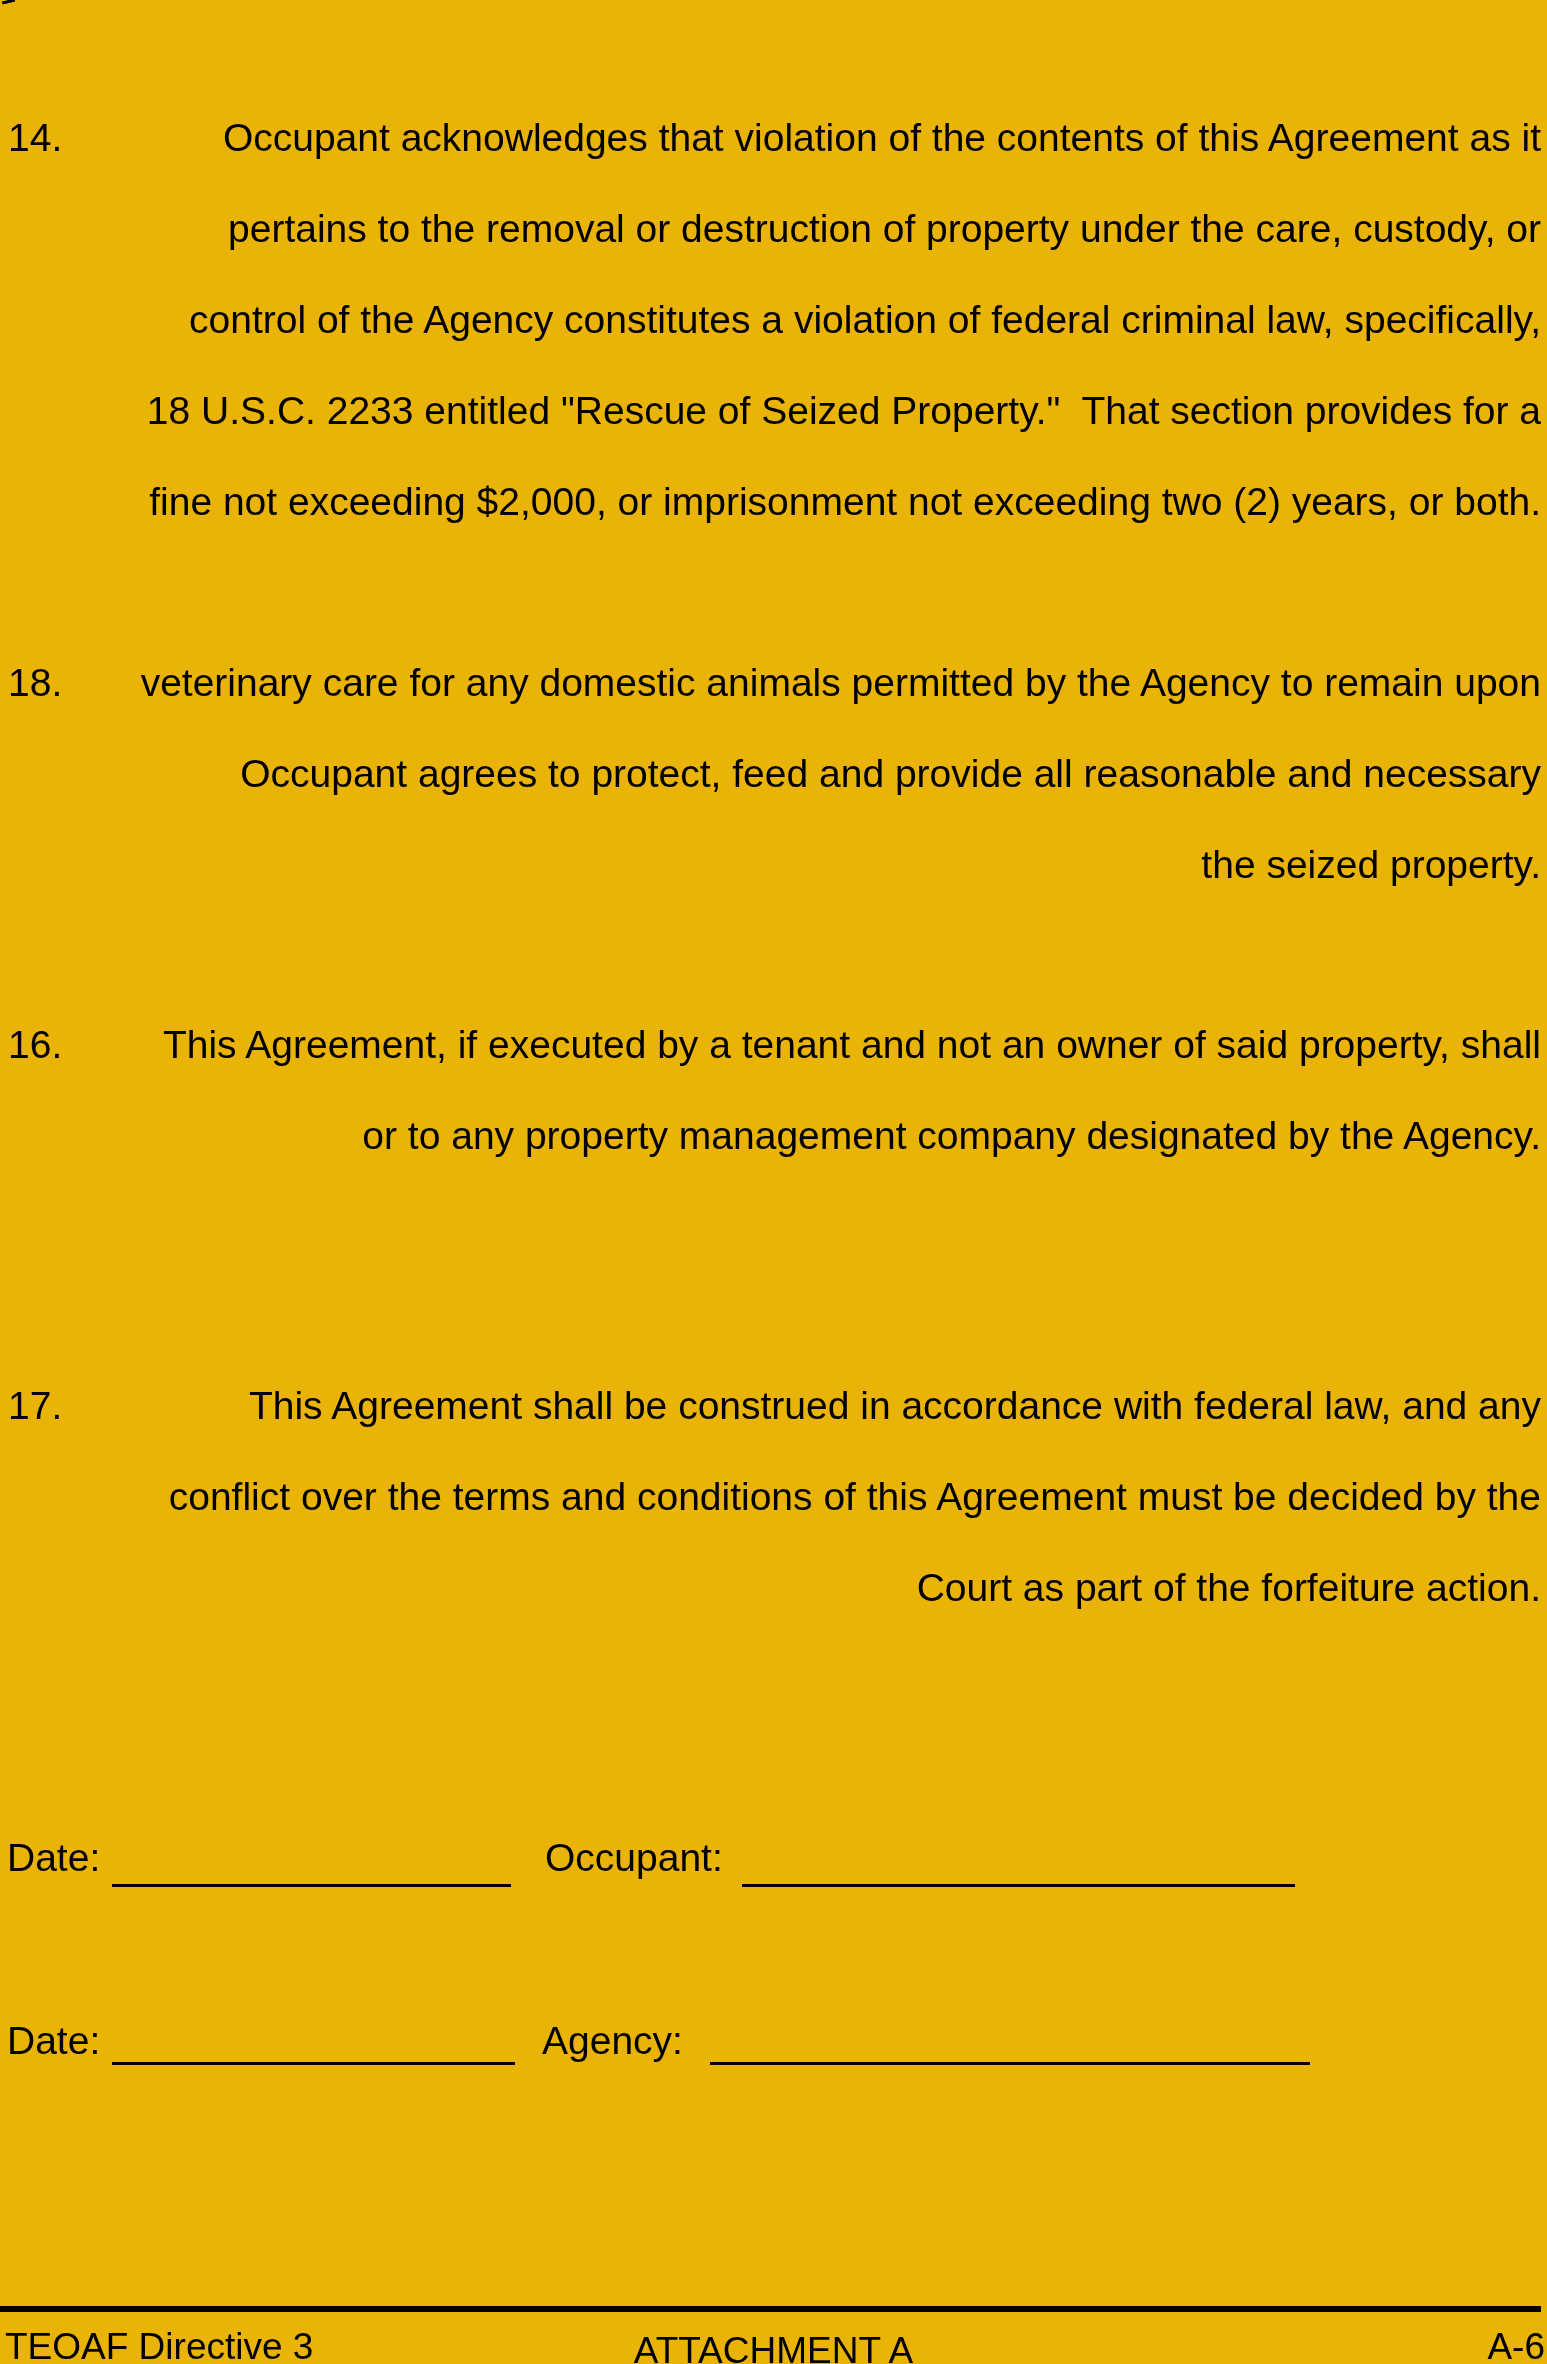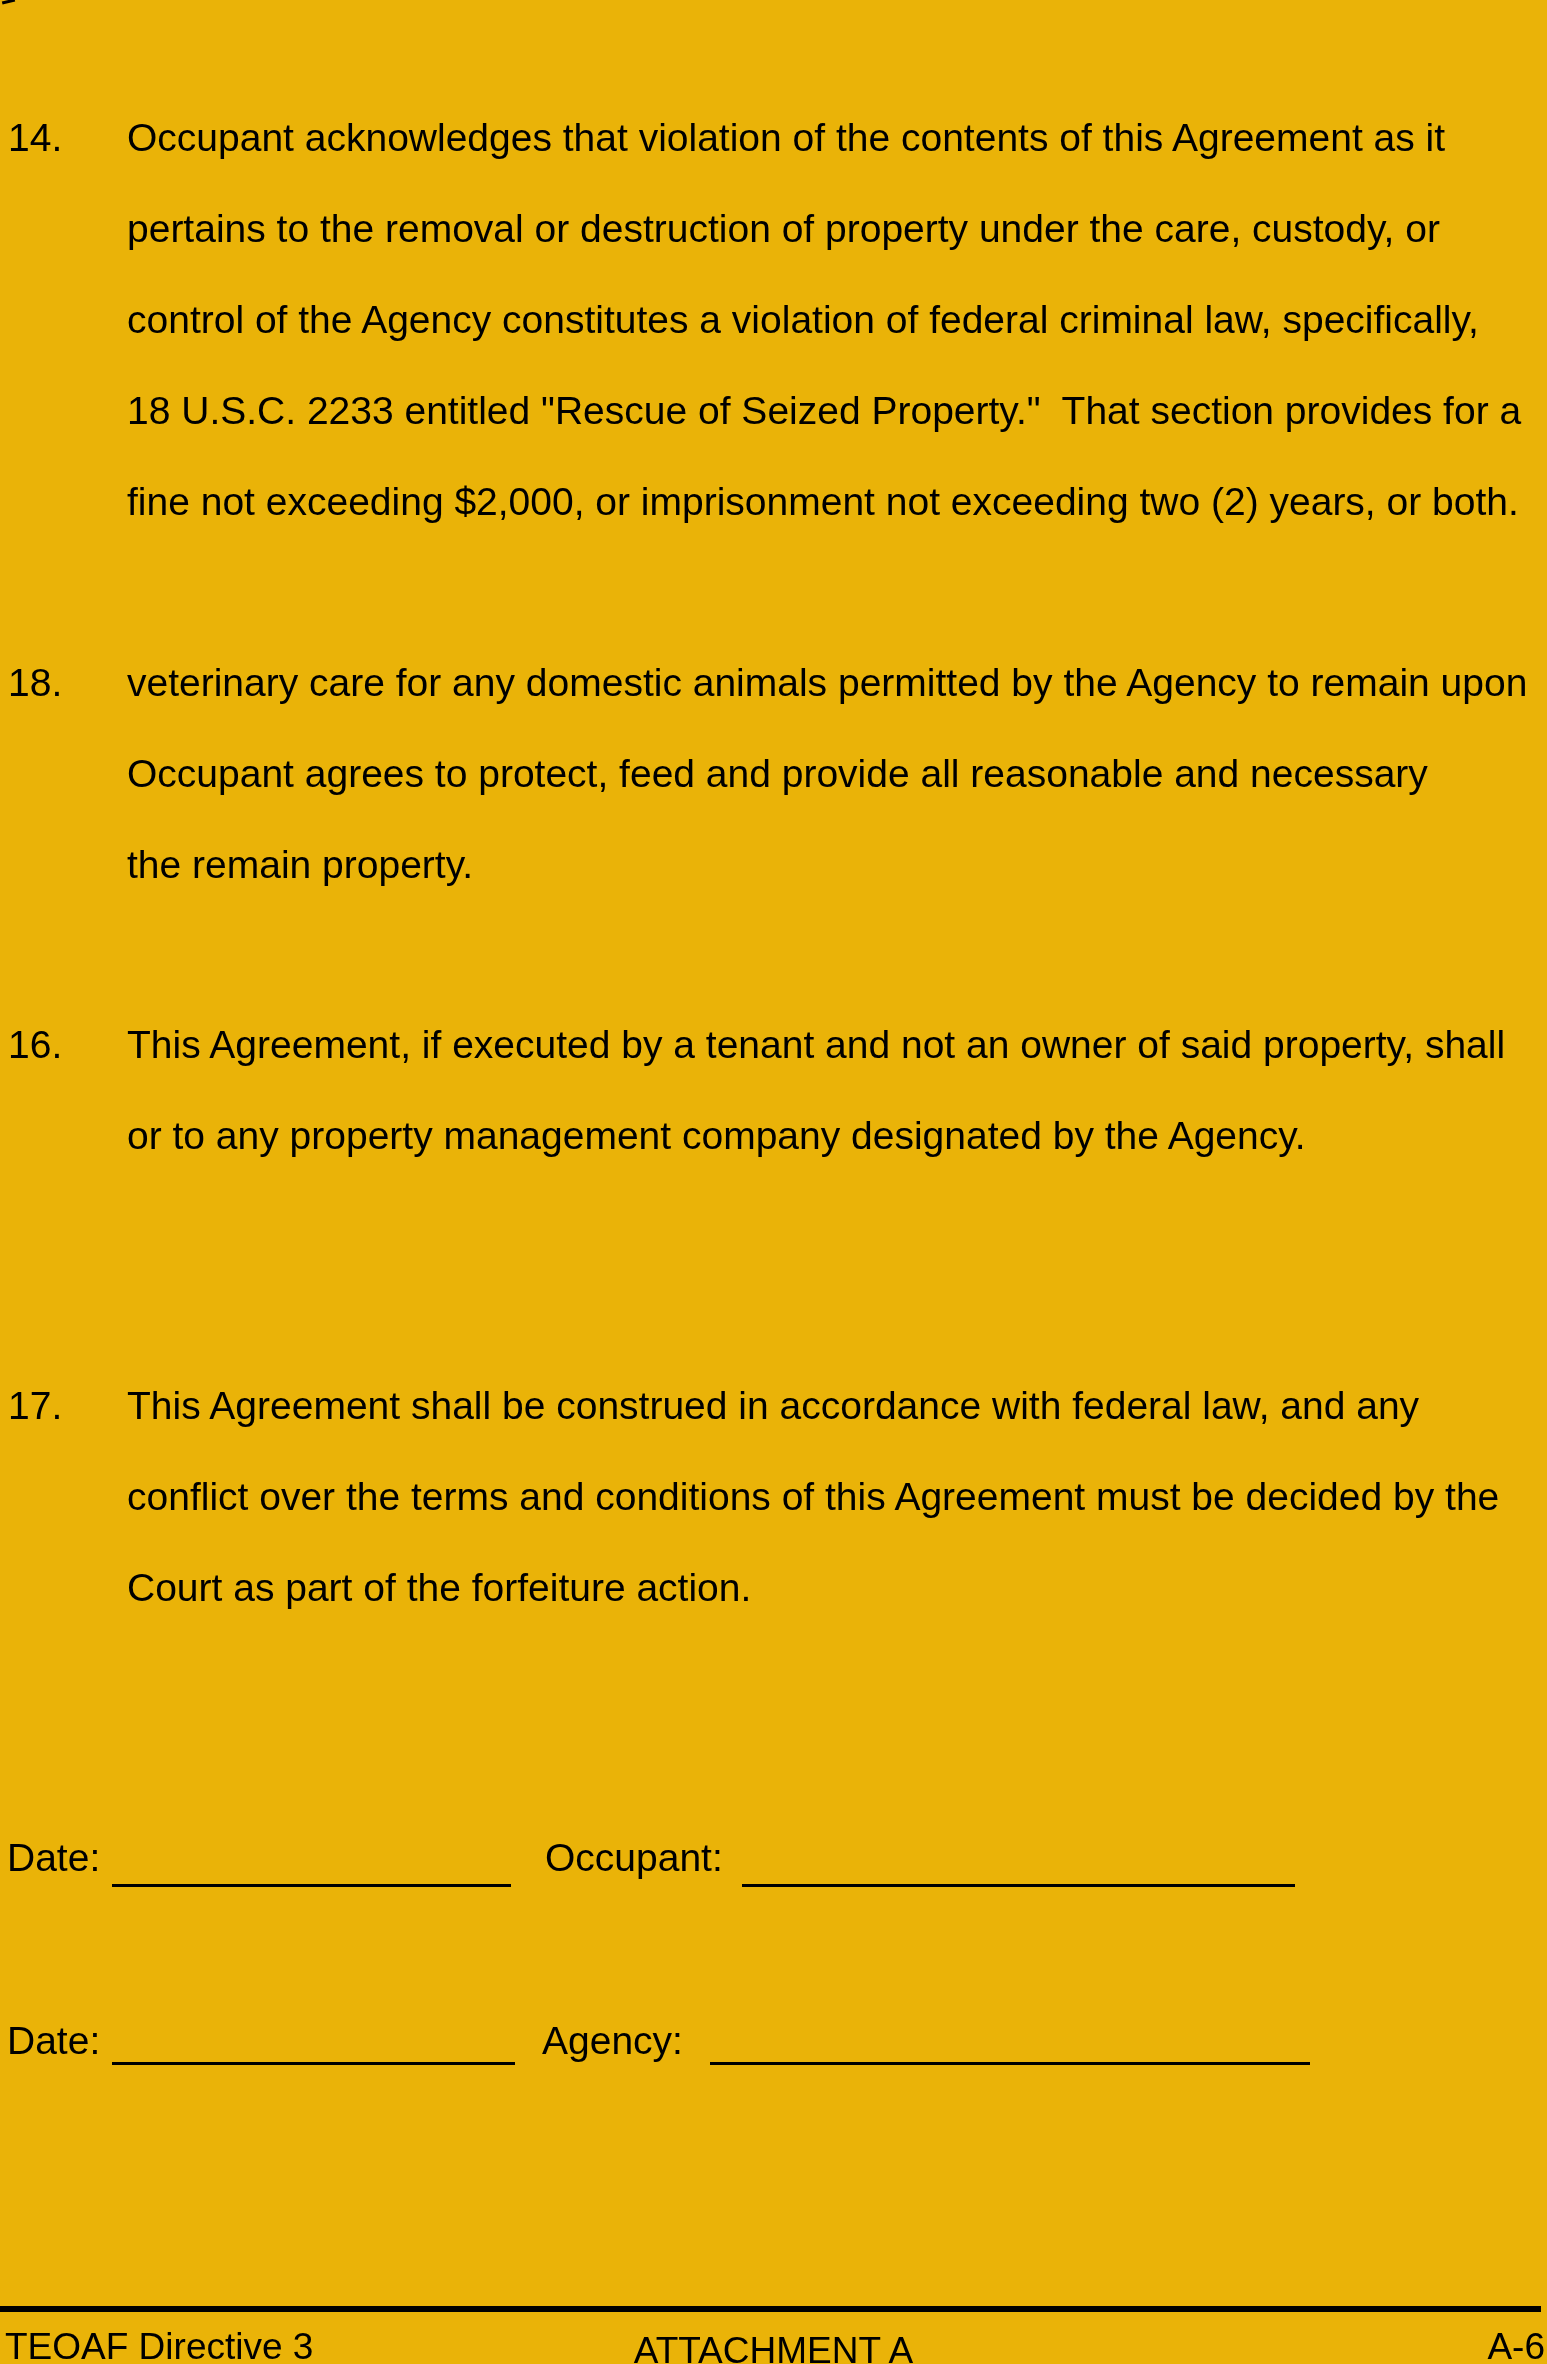--- a/index.html
+++ b/index.html
@@ -8,21 +8,21 @@
     width: 1547px;
     height: 2364px;
     background: #eab308;
     color: #000000;
     font-family: "Liberation Sans", "DejaVu Sans", sans-serif;
     font-size: 39px;
     overflow: hidden;
   }
   .para { position: absolute; left: 0; width: 1547px; }
   .pnum { position: absolute; left: 8px; top: 0; line-height: 91px; }
-  .plines { margin-left: 127px; margin-right: 6px; }
+  .plines { margin-left: 127px; margin-right: 6px; text-align: right; }
   .pline { line-height: 91px; white-space: pre; }
   .sig-label { position: absolute; line-height: 1; white-space: pre; }
   .fill-line { position: absolute; height: 0; border-bottom: 3px solid #000; }
   .footer-rule { position: absolute; left: 0; top: 2306px; width: 1541px; height: 6px; background: #000; }
   .footer-text { position: absolute; line-height: 1; font-size: 37px; white-space: pre; }
   .footer-center-wrap { position: absolute; left: 0; top: 2328px; width: 1547px; text-align: center; }
   .footer-center-wrap .footer-text { position: static; }
   .scan-mark { position: absolute; left: 2px; top: 0px; width: 13px; height: 3px; background: #000; transform: rotate(-14deg); }
 </style>
 </head>
@@ -41,21 +41,21 @@
       <div class="pline">18 U.S.C. 2233 entitled "Rescue of Seized Property."  That section provides for a</div>
       <div class="pline">fine not exceeding $2,000, or imprisonment not exceeding two (2) years, or both.</div>
     </div>
   </div>
 
   <div class="para" style="top:637px">
     <span class="pnum">18.</span>
     <div class="plines">
       <div class="pline">veterinary care for any domestic animals permitted by the Agency to remain upon</div>
       <div class="pline">Occupant agrees to protect, feed and provide all reasonable and necessary</div>
-      <div class="pline">the remain property.</div>
+      <div class="pline">the seized property.</div>
     </div>
   </div>
 
   <div class="para" style="top:999px">
     <span class="pnum">16.</span>
     <div class="plines">
       <div class="pline">This Agreement, if executed by a tenant and not an owner of said property, shall</div>
       <div class="pline">or to any property management company designated by the Agency.</div>
     </div>
   </div>

